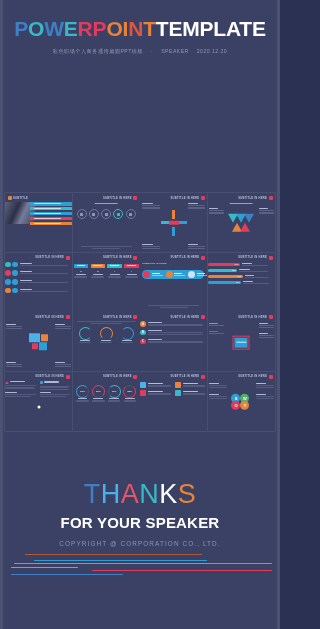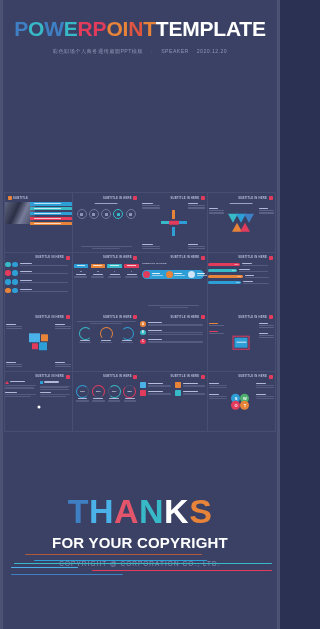--- a/index.html
+++ b/index.html
@@ -329,23 +329,23 @@
 
   
   .thanks {
     flex: 1;
     position: relative;
     display: flex;
     flex-direction: column;
     align-items: center;
   }
   .thanks-word {
-    margin-top: 62px;
-    font-size: 34px;
-    font-weight: bold;
+    margin-top: 49px;
+    font-size: 27px;
+    font-weight: normal;
     letter-spacing: 0.5px;
     line-height: 1;
   }
   .thanks-sub {
     margin-top: 6px;
     font-size: 15px;
     font-weight: bold;
     color: #ffffff;
     letter-spacing: 0.2px;
   }
@@ -927,21 +927,21 @@
           <span class="sw-c" style="left:1px;top:7px;background:#e23b5c">O</span>
           <span class="sw-c" style="left:10px;top:7px;background:#e8833a">T</span>
         </div>
       </div>
 
     </div>
   </div>
 
   <div class="thanks">
     <div class="thanks-word" id="thanks-word"><span style="color: rgb(63, 127, 196);">T</span><span style="color: rgb(74, 178, 232);">H</span><span style="color: rgb(226, 85, 107);">A</span><span style="color: rgb(56, 185, 200);">N</span><span style="color: rgb(255, 255, 255);">K</span><span style="color: rgb(232, 131, 58);">S</span></div>
-    <div class="thanks-sub">FOR YOUR COPYRIGHT</div>
+    <div class="thanks-sub">FOR YOUR SPEAKER</div>
     <div class="thanks-copy">COPYRIGHT @ CORPORATION CO., LTD.</div>
     <div class="deco" id="deco-lines">
         <i style="left: 9%; top: 0px; width: 63%; background: rgb(176, 90, 60);"></i>
         <i style="left: 12%; top: 6px; width: 62%; background: rgb(46, 159, 214);"></i>
         <i style="left: 5%; top: 9px; width: 92%; background: rgb(56, 185, 200);"></i>
         <i style="left: 4%; top: 13px; width: 24%; background: rgb(74, 178, 232);"></i>
         <i style="left: 33%; top: 16px; width: 64%; background: rgb(226, 59, 92);"></i>
         <i style="left: 4%; top: 20px; width: 40%; background: rgb(63, 127, 196);"></i>
       </div>
   </div>

